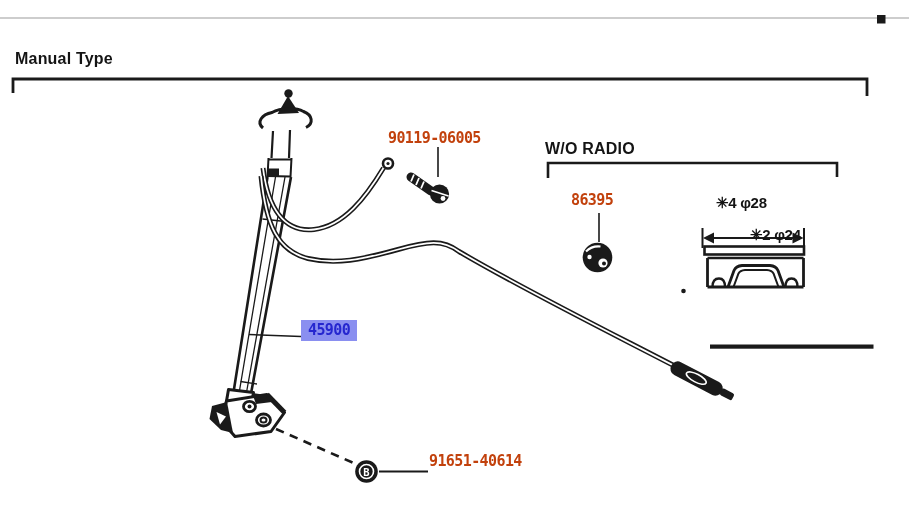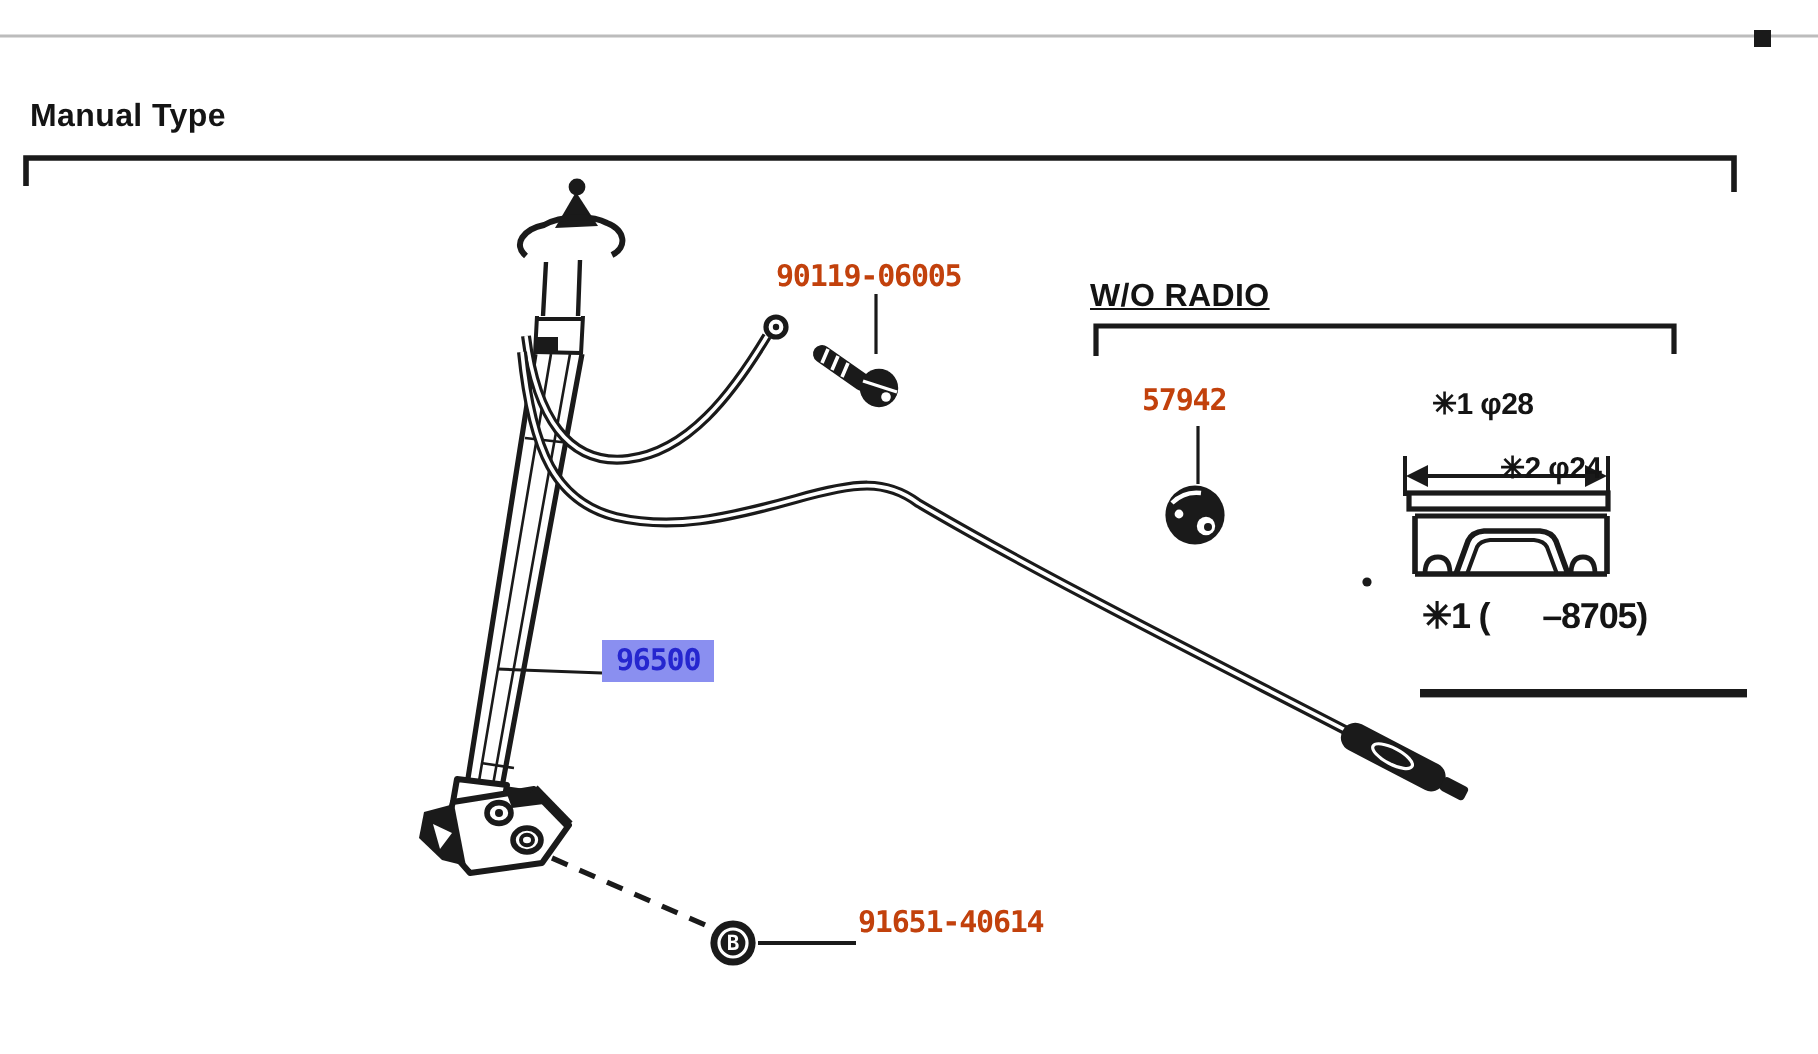--- a/index.html
+++ b/index.html
@@ -117,29 +117,28 @@
       <path d="M733.5,287 L738.5,273.5 Q740,270.5 745,270 L767,270 Q772,270.5 773.5,273.5 L778.5,287" stroke-width="2"></path>
     </g>
 
     <rect x="710" y="344.5" width="163.5" height="4.2" fill="#1a1a1a"></rect>
 
     <line x1="249" y1="334.5" x2="301" y2="336.5" stroke="#1a1a1a" stroke-width="1.5"></line>
   </svg>
 
   <div class="txt sec-title" style="left:15px;top:50px;">Manual Type</div>
 
-  <div class="txt sec-title" style="left:545px;top:140px;text-decoration:underline;">W/O RADIO</div>
+  <div class="txt sec-title" style="left:545px;top:140px;">W/O RADIO</div>
 
   <div class="txt partnum" style="left:388px;top:129px;">90119-06005</div>
 
-  <div class="txt partnum" style="left:571px;top:191px;">57942</div>
+  <div class="txt partnum" style="left:571px;top:191px;">86395</div>
 
-  <div class="txt partnum hl" style="left:301px;top:320px;">96500</div>
+  <div class="txt partnum hl" style="left:301px;top:320px;">45900</div>
 
   <div class="txt partnum" style="left:429px;top:452px;">91651-40614</div>
 
-  <div class="txt dimnote" style="left:716px;top:193px;">✳1 φ28</div>
+  <div class="txt dimnote" style="left:716px;top:193px;">✳4 φ28</div>
   <div class="txt dimnote" style="left:714px;top:225px;margin-left:36px;">✳2 φ24</div>
 
-  <div class="txt prodnote" style="left:711px;top:298px;">✳1 (      –8705)</div>
 
   <div class="txt bsym" style="left:357px;top:466px;">B</div>
 </div>
 
 </body></html>

